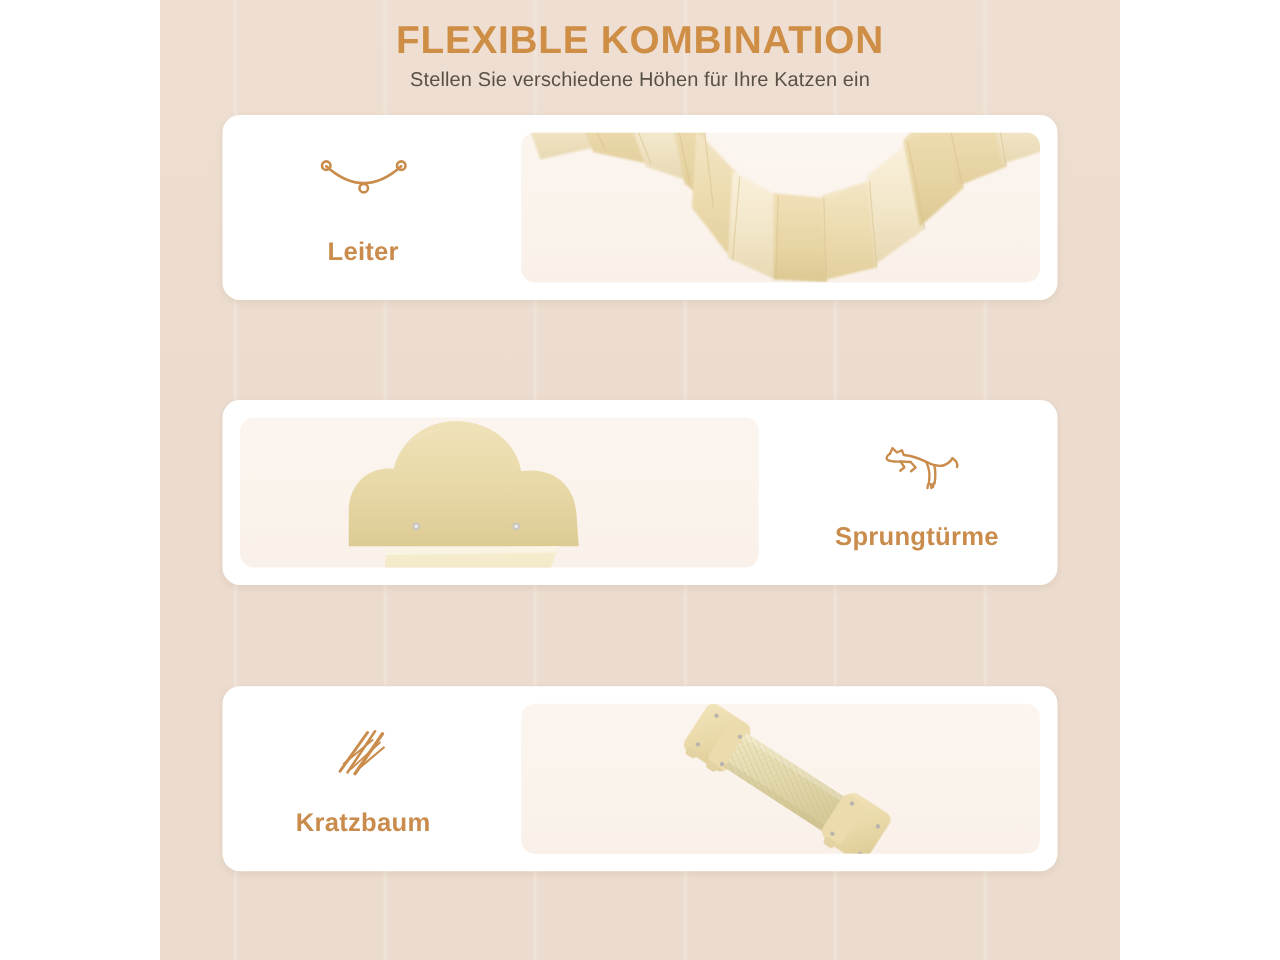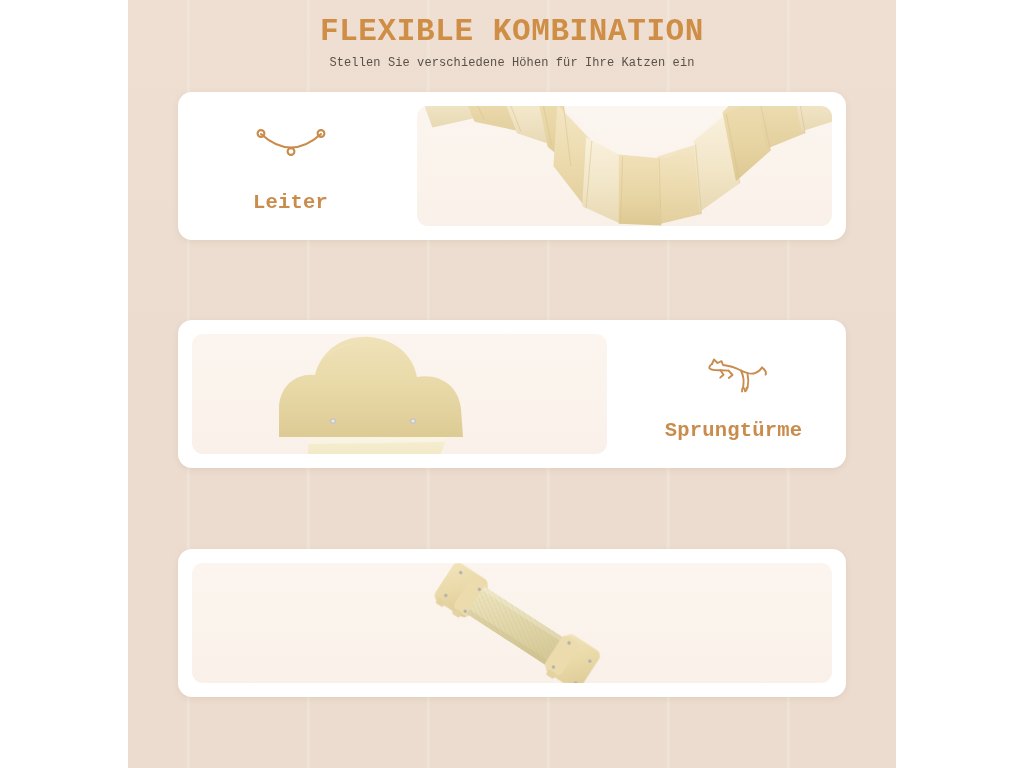--- a/index.html
+++ b/index.html
@@ -10,21 +10,20 @@
     overflow: hidden;
     background: #ffffff;
     font-family: "Liberation Sans", "DejaVu Sans", sans-serif;
   }
 
   .page {
     position: relative;
     width: 1024px;
     height: 768px;
     background: #ffffff;
-    font-family: Liberation Mono, monospace;
   }
 
   
   .bg-panel {
     position: absolute;
     left: 128px;
     top: 0;
     width: 768px;
     height: 768px;
     background:
@@ -48,21 +47,21 @@
   .title {
     font-size: 31px;
     font-weight: bold;
     letter-spacing: 0.6px;
     color: #cf8e46;
     line-height: 1.18;
     white-space: nowrap;
   }
   .subtitle {
     margin-top: 5px;
-    font-size: 12px;
+    font-size: 16px;
     font-weight: normal;
     color: #595048;
     letter-spacing: 0.1px;
     white-space: nowrap;
   }
 
   
   .card {
     position: absolute;
     left: 178px;
@@ -299,20 +298,35 @@
             <path d="M44 118 L182 116 L180 121 L43 123 Z" fill="#ffffff" opacity="0.38"></path>
             <path d="M42 145 L172 143 L170 147 L41 149 Z" fill="#ddcf9f" opacity="0.5"></path>
           </svg>
         </div>
       </div>
     </div>
   </div>
 
   <div class="card card-3">
 
+    <div class="label-pane">
+      <div class="icon-box">
+        <svg width="52" height="48" viewBox="0 0 52 48">
+          <g stroke="#c98c4c" fill="none" stroke-linecap="round">
+            <path d="M7 40 L29 9" stroke-width="2.4"></path>
+            <path d="M13 41 L35 8" stroke-width="2.0"></path>
+            <path d="M19 42 L41 10" stroke-width="2.6"></path>
+            <path d="M10 34 L33 15" stroke-width="1.6"></path>
+            <path d="M16 38 L39 17" stroke-width="1.4"></path>
+            <path d="M23 37 L42 21" stroke-width="1.8"></path>
+          </g>
+        </svg>
+      </div>
+      <div class="feature-label">Kratzbaum</div>
+    </div>
 
     <div class="photo-pane">
       <div class="photo">
         <div class="ramp-wrap">
           <svg width="100%" height="100%" viewBox="0 0 432 184" preserveAspectRatio="xMidYMid meet">
             <defs>
               <linearGradient id="plate" x1="0" y1="0" x2="1" y2="1">
                 <stop offset="0%" stop-color="#f2e4bb"></stop>
                 <stop offset="50%" stop-color="#e9d9a8"></stop>
                 <stop offset="100%" stop-color="#dcc993"></stop>

